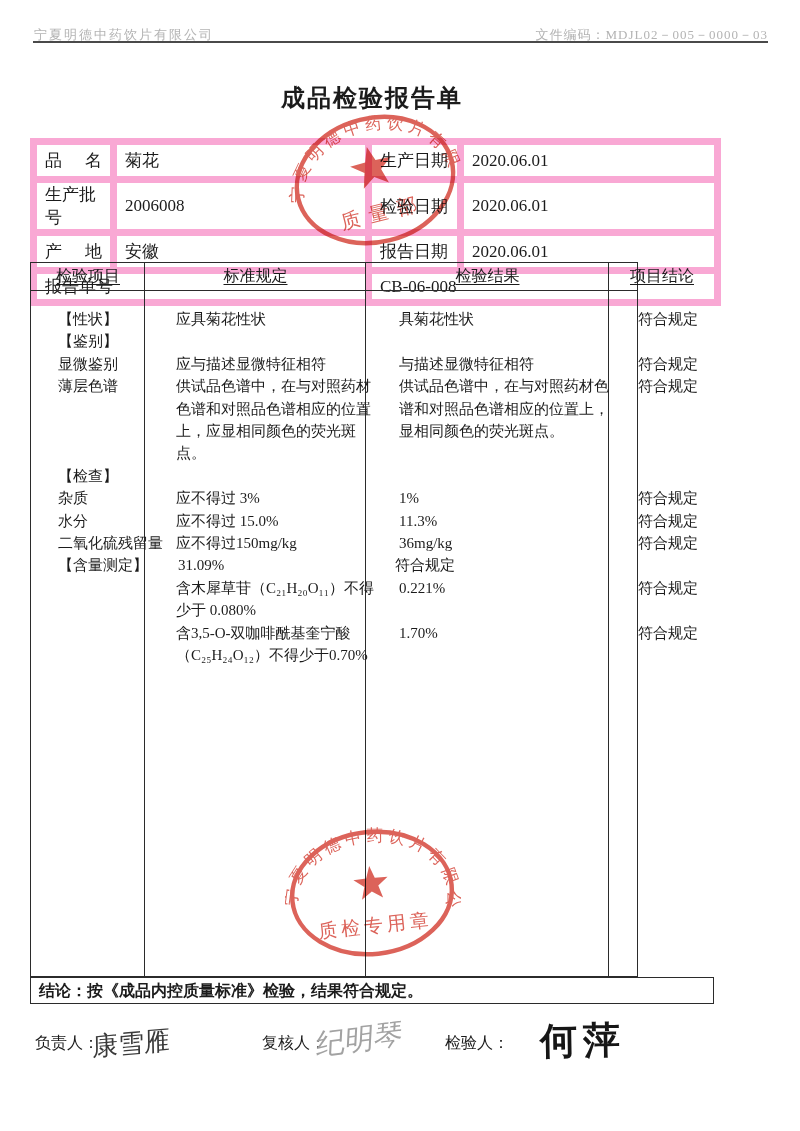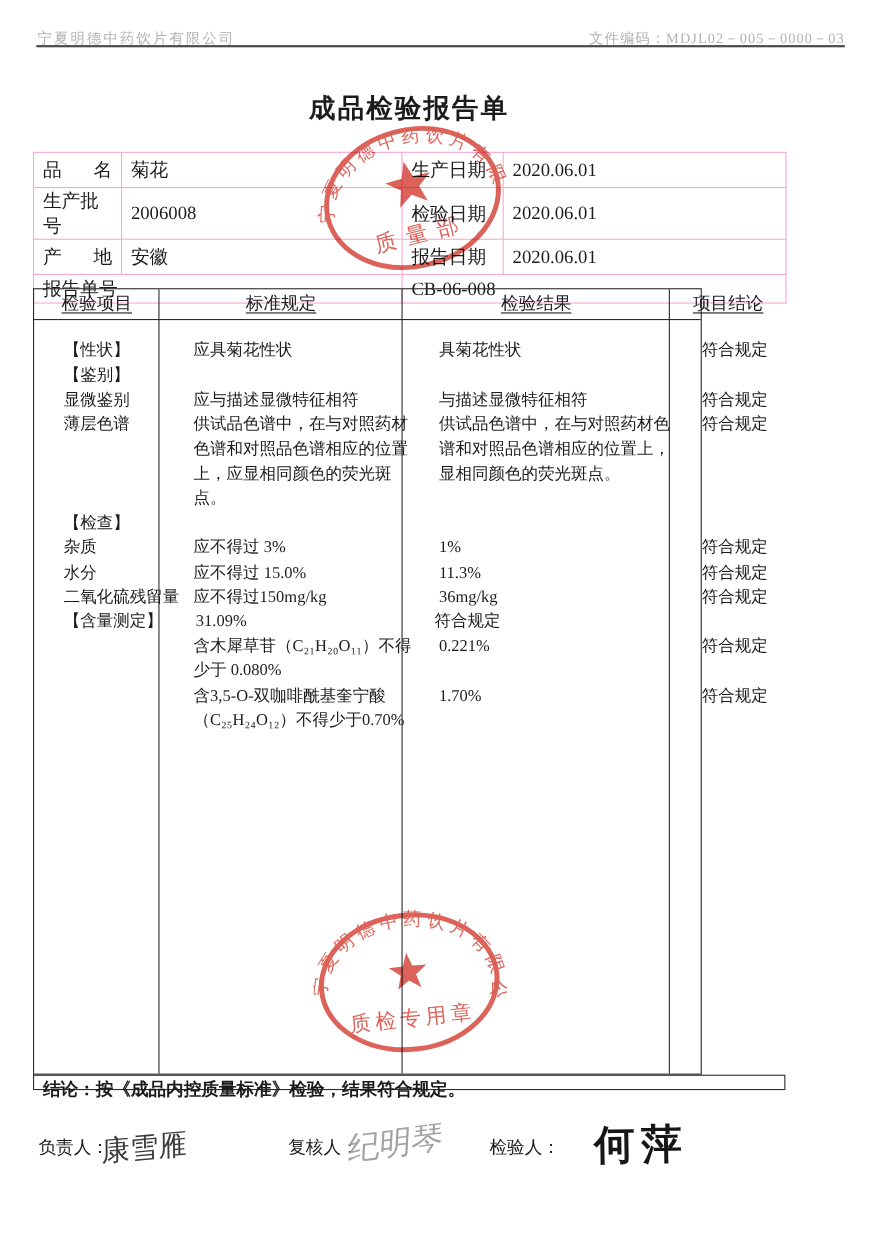--- a/index.html
+++ b/index.html
@@ -9,38 +9,38 @@
   }
   
   .doc-header-left{position:absolute;left:34px;top:26px;font-size:13px;color:#b3b3b3;letter-spacing:2px;}
   .doc-header-right{position:absolute;right:32px;top:26px;font-size:13px;color:#b3b3b3;letter-spacing:1px;}
   .doc-header-rule{position:absolute;left:33px;top:41px;width:735px;height:0;border-top:2px solid #4a4a4a;}
   
   .title{position:absolute;left:30px;top:82px;width:684px;text-align:center;
          font-size:24px;font-weight:bold;letter-spacing:2px;}
   
   table.info{position:absolute;left:30px;top:138px;width:684px;border-collapse:collapse;table-layout:fixed;}
-  table.info td{border:1px solid #f9a8d4;font-size:17px;padding:0 8px;height:31px;vertical-align:middle;margin-left:41px;}
+  table.info td{border:7px solid #f9a8d4;font-size:17px;padding:0 8px;height:31px;vertical-align:middle;margin-left:41px;}
   table.info td.jlabel{text-align:justify;text-align-last:justify;}
   table.info tr.repno td{height:25px;}
   
   .insp{position:absolute;left:30px;top:262px;width:608px;height:715px;border:1px solid #2b2b2b;box-sizing:border-box;}
   .insp-head{position:absolute;left:0;top:0;width:100%;height:28px;border-bottom:1px solid #2b2b2b;box-sizing:border-box;
              display:grid;grid-template-columns:114px 221px 243px 106px;align-items:center;text-align:center;font-size:16px;}
   .insp-head span{text-decoration:underline;text-underline-offset:3px;}
   .vline{position:absolute;top:0;bottom:0;width:0;border-left:1px solid #2b2b2b;}
   .v1{left:113px;} .v2{left:334px;} .v3{left:577px;}
   .insp-body{position:absolute;left:0;top:28px;right:0;padding-top:17px;font-size:15px;line-height:22.4px;}
   .row{display:grid;grid-template-columns:114px 221px 243px 106px;align-items:start;margin-left:19px;}
   .ci{padding-left:8px;white-space:nowrap;}
   .cs{padding-left:12px;padding-right:6px;}
   .cr{padding-left:14px;padding-right:6px;}
   .cc{padding-left:10px;}
   
-  .conclusion{position:absolute;left:30px;top:977px;width:684px;height:14px;border:1px solid #2b2b2b;box-sizing:border-box;
+  .conclusion{position:absolute;left:30px;top:977px;width:684px;height:27px;border:1px solid #2b2b2b;box-sizing:border-box;
               font-size:16px;font-weight:600;line-height:25px;padding-left:8px;}
   
   .sig-label{position:absolute;font-size:16px;}
   .sig-name{position:absolute;font-family:"Liberation Serif","DejaVu Serif",serif;}
   .sig1l{left:35px;top:1033px;}
   .sig1n{left:92px;top:1026px;font-size:26px;color:#3a3a3a;transform:rotate(-5deg) skewX(-4deg);}
   .sig2l{left:262px;top:1033px;}
   .sig2n{left:316px;top:1020px;font-size:29px;color:#a2a2a2;transform:rotate(-7deg) skewX(-10deg);}
   .sig3l{left:445px;top:1033px;}
   .sig3n{left:540px;top:1016px;font-size:37px;font-weight:bold;color:#161616;transform:rotate(-1deg);letter-spacing:6px;}

